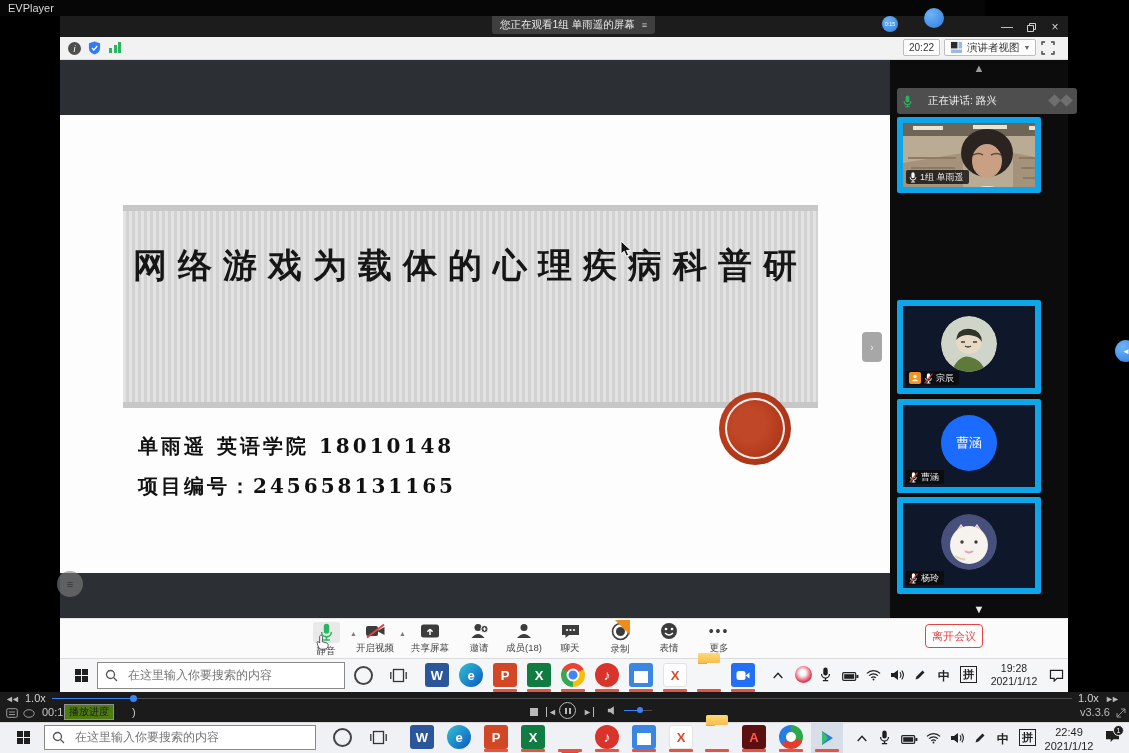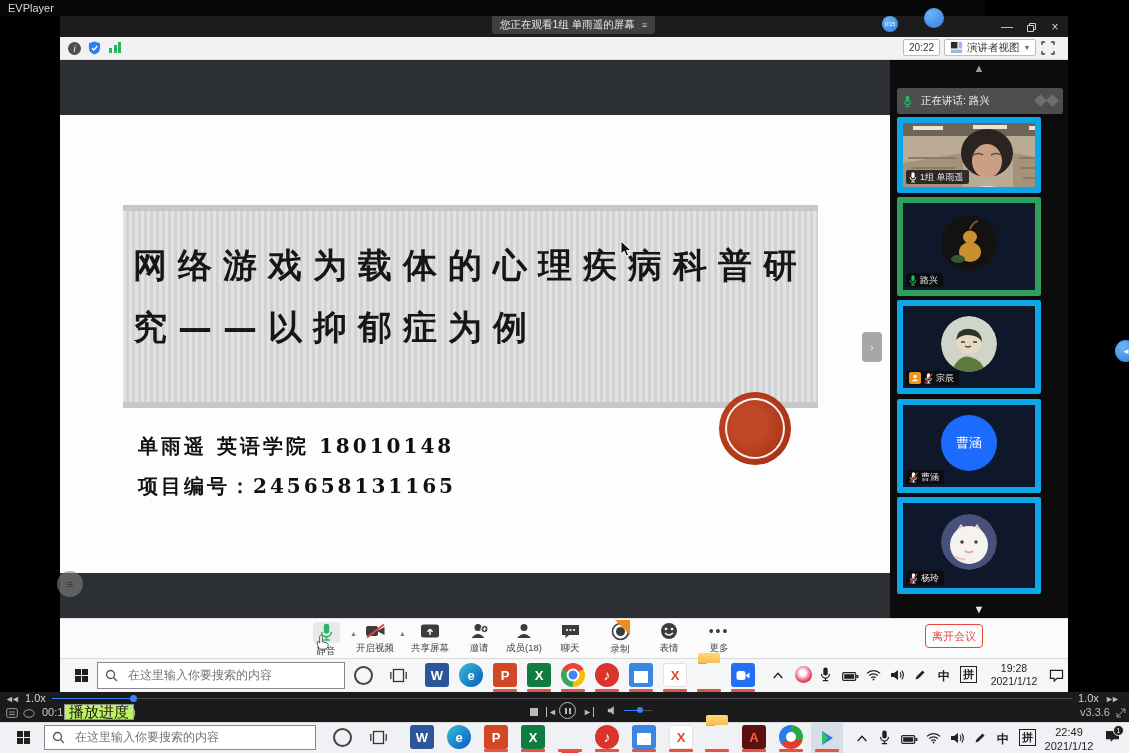--- a/index.html
+++ b/index.html
@@ -27,21 +27,21 @@
 #share-bottom{left:60px;top:573px;width:830px;height:45px;background:#2c2f33}
 #slide-banner{left:63px;top:90px;width:695px;height:203px;background:#d9d9d9;border-top:6px solid #c7c7c7;border-bottom:6px solid #c7c7c7;
  background-image:repeating-linear-gradient(90deg,rgba(255,255,255,.25) 0 3px,rgba(0,0,0,.03) 3px 6px)}
 .slide-title{font-family:"DejaVu Serif",serif;font-weight:bold;color:#161616;font-size:34px;letter-spacing:11px;white-space:nowrap}
 .slide-sub{font-family:"DejaVu Serif",serif;font-weight:bold;color:#111;font-size:20px;letter-spacing:3px;white-space:nowrap}
 #seal{left:659px;top:277px;width:72px;height:73px;border-radius:50%;background:radial-gradient(circle at 42% 45%,#c04828 0 28%,#a93114 75%)}
 #seal:after{content:"";position:absolute;inset:6px;border:2px solid rgba(255,255,255,.92);border-radius:50%}
 
 
 #sidebar{left:890px;top:60px;width:178px;height:558px;background:#0c0c0c}
-#speak-banner{left:7px;top:28px;width:166px;height:26px;background:rgba(82,82,82,.95);border-radius:3px;color:#f2f2f2;font-size:10.5px;gap:9px;padding:0 6px}
+#speak-banner{left:7px;top:28px;width:180px;height:26px;background:rgba(82,82,82,.95);border-radius:3px;color:#f2f2f2;font-size:10.5px;gap:16px;padding:0 6px}
 .tile{position:absolute;left:7px;width:144px;background:#0f172a;border:6px solid #0ea5e9;border-radius:2px}
 .avatar{position:absolute;left:50%;top:46%;transform:translate(-50%,-50%);width:56px;height:56px;border-radius:50%;overflow:hidden}
 .pill{position:absolute;left:3px;bottom:3px;height:14px;background:rgba(10,10,10,.78);color:#ececec;font-size:9px;display:flex;align-items:center;gap:3px;padding:0 5px 0 3px;border-radius:2px;white-space:nowrap}
 .diam{width:9px;height:9px;background:#6e6e6e;transform:rotate(45deg);display:inline-block;margin-left:3px}
 .arrowbtn{color:#9a9a9a;font-size:11px;width:100%;text-align:center;cursor:pointer}
 
 
 #meet-bottombar{left:60px;top:618px;width:1008px;height:40px;background:#fbfbfb;border-top:1px solid #e4e4e4}
 .mbtn{position:absolute;top:622px;width:52px;display:flex;flex-direction:column;align-items:center;gap:2px;color:#444;font-size:9.5px}
 .mbtn .mic-hl{background:#e9e9e9;border-radius:3px;padding:1px 7px}
@@ -68,21 +68,21 @@
 .folder:after{content:"";position:absolute;left:0;bottom:0;width:22px;height:10px;background:linear-gradient(#ffd978,#f6bd4f);border-radius:1.5px}
 
 
 .chrome{border-radius:50%;background:conic-gradient(from -60deg,#ea4335 0 120deg,#fbbc05 0 240deg,#34a853 0 360deg);position:relative}
 .chrome:after{content:"";position:absolute;left:50%;top:50%;transform:translate(-50%,-50%);width:9px;height:9px;background:#4285f4;border:2px solid #fff;border-radius:50%}
 
 
 #player-bar{left:0;top:692px;width:1129px;height:30px;background:#1b1b1b;color:#c9c9c9;font-size:11px}
 .ptrack{position:absolute;height:1px;background:#4c4c4c}
 .pdot{position:absolute;width:7px;height:7px;border-radius:50%;background:#3b82f6}
-.tooltip{position:absolute;background:#bef264;border:1px solid #8f8f8f;color:#1a1a1a;font-size:15px;padding:0 4px;height:16px;display:flex;align-items:center}
+.tooltip{position:absolute;background:#4d7c0f;border:1px solid #8f8f8f;color:#1a1a1a;font-size:10px;padding:0 4px;height:16px;display:flex;align-items:center}
 .transport{color:#b9b9b9;font-size:9px}
 .pausecirc{width:17px;height:17px;border:1.5px solid #b9b9b9;border-radius:50%}
 
 
 .bluecirc{position:absolute;border-radius:50%;background:radial-gradient(circle at 35% 30%,#6db4f5,#2f7de0);color:#fff}
 </style>
 </head>
 <body>
 
 <div id="stage">
@@ -131,21 +131,20 @@
   </div>
   <svg class="a" style="left:1041px;top:41px" width="14" height="14" viewBox="0 0 14 14">
       <path d="M1 4 V1 H4 M10 1 H13 V4 M13 10 V13 H10 M4 13 H1 V10" fill="none" stroke="#444" stroke-width="1.4"></path>
     </svg>
 
   <div id="share-top" class="a"></div>
   <div id="share-bottom" class="a"></div>
   <div id="slide" class="a">
     <div id="slide-banner" class="a"></div>
     <div class="a slide-title" style="left:73px;top:128px">网络游戏为载体的心理疾病科普研</div>
-    <div class="a slide-title" style="left:73px;top:190px">究——以抑郁症为例</div>
     <div class="a slide-sub" style="left:78px;top:318px">单雨遥 英语学院 18010148</div>
     <div class="a slide-sub" style="left:78px;top:358px">项目编号：245658131165</div>
     <div id="seal" class="a"></div>
     <svg class="a" style="left:560px;top:125px" width="12" height="18" viewBox="0 0 12 18">
       <path d="M1 1 L1 14 L4.2 11.2 L6.2 16 L8.6 15 L6.6 10.4 L11 10.4 Z" fill="#111" stroke="#fff" stroke-width="1"></path>
     </svg>
   </div>
 
   <div class="a fc" style="left:57px;top:571px;width:26px;height:26px;border-radius:13px;background:rgba(130,130,130,.6);color:#333;font-size:11px">≡</div>
   <div class="a fc" style="left:862px;top:332px;width:20px;height:30px;border-radius:4px;background:rgba(130,130,130,.7);color:#eee;font-size:10px">›</div>
@@ -181,39 +180,20 @@
       <div class="pill">
         <svg width="8" height="11" viewBox="0 0 12 17" style="color:#fff">
             <rect x="3.5" y="0.5" width="5" height="9" rx="2.5" fill="currentColor"></rect>
             <path d="M1.5 8 a4.5 4.5 0 0 0 9 0" stroke="currentColor" stroke-width="1.4" fill="none"></path>
             <path d="M6 12.5 v3 M3 15.5 h6" stroke="currentColor" stroke-width="1.4"></path>
           </svg>
         <span>1组 单雨遥</span>
       </div>
     </div>
 
-    <div class="tile" style="top:137px;height:99px;border-color:#2f9e5f">
-      <span class="avatar">
-        <svg width="56" height="56" viewBox="0 0 56 56">
-          <circle cx="28" cy="28" r="28" fill="#141210"></circle>
-          <ellipse cx="29" cy="37" rx="11" ry="10" fill="#c8902e"></ellipse>
-          <ellipse cx="29" cy="22" rx="7" ry="6.5" fill="#c8902e"></ellipse>
-          <path d="M29 14 q3 -7 8 -8" stroke="#7a5a22" stroke-width="2" fill="none"></path>
-          <ellipse cx="17" cy="44" rx="7" ry="4" fill="#35582e"></ellipse>
-        </svg>
-      </span>
-      <div class="pill">
-        <svg width="8" height="11" viewBox="0 0 12 17" style="color:#27b561">
-            <rect x="3.5" y="0.5" width="5" height="9" rx="2.5" fill="currentColor"></rect>
-            <path d="M1.5 8 a4.5 4.5 0 0 0 9 0" stroke="currentColor" stroke-width="1.4" fill="none"></path>
-            <path d="M6 12.5 v3 M3 15.5 h6" stroke="currentColor" stroke-width="1.4"></path>
-          </svg>
-        <span>路兴</span>
-      </div>
-    </div>
 
     <div class="tile" style="top:240px;height:94px">
       <span class="avatar">
         <svg width="56" height="56" viewBox="0 0 56 56">
           <circle cx="28" cy="28" r="28" fill="#cfd6c9"></circle>
           <circle cx="28" cy="25" r="13" fill="#e8d9c4"></circle>
           <path d="M15 24 q2 -13 15 -11 q11 2 11 13 q-3 -5 -8 -6 q-11 -3 -18 4z" fill="#2e3428"></path>
           <path d="M10 56 q8 -18 19 -15 q13 3 15 15z" fill="#5d7a3a"></path>
           <path d="M24 30 q3 2 6 0 M20 26 h4 M32 26 h4" stroke="#3a3a3a" stroke-width="1.3" fill="none"></path>
         </svg>

